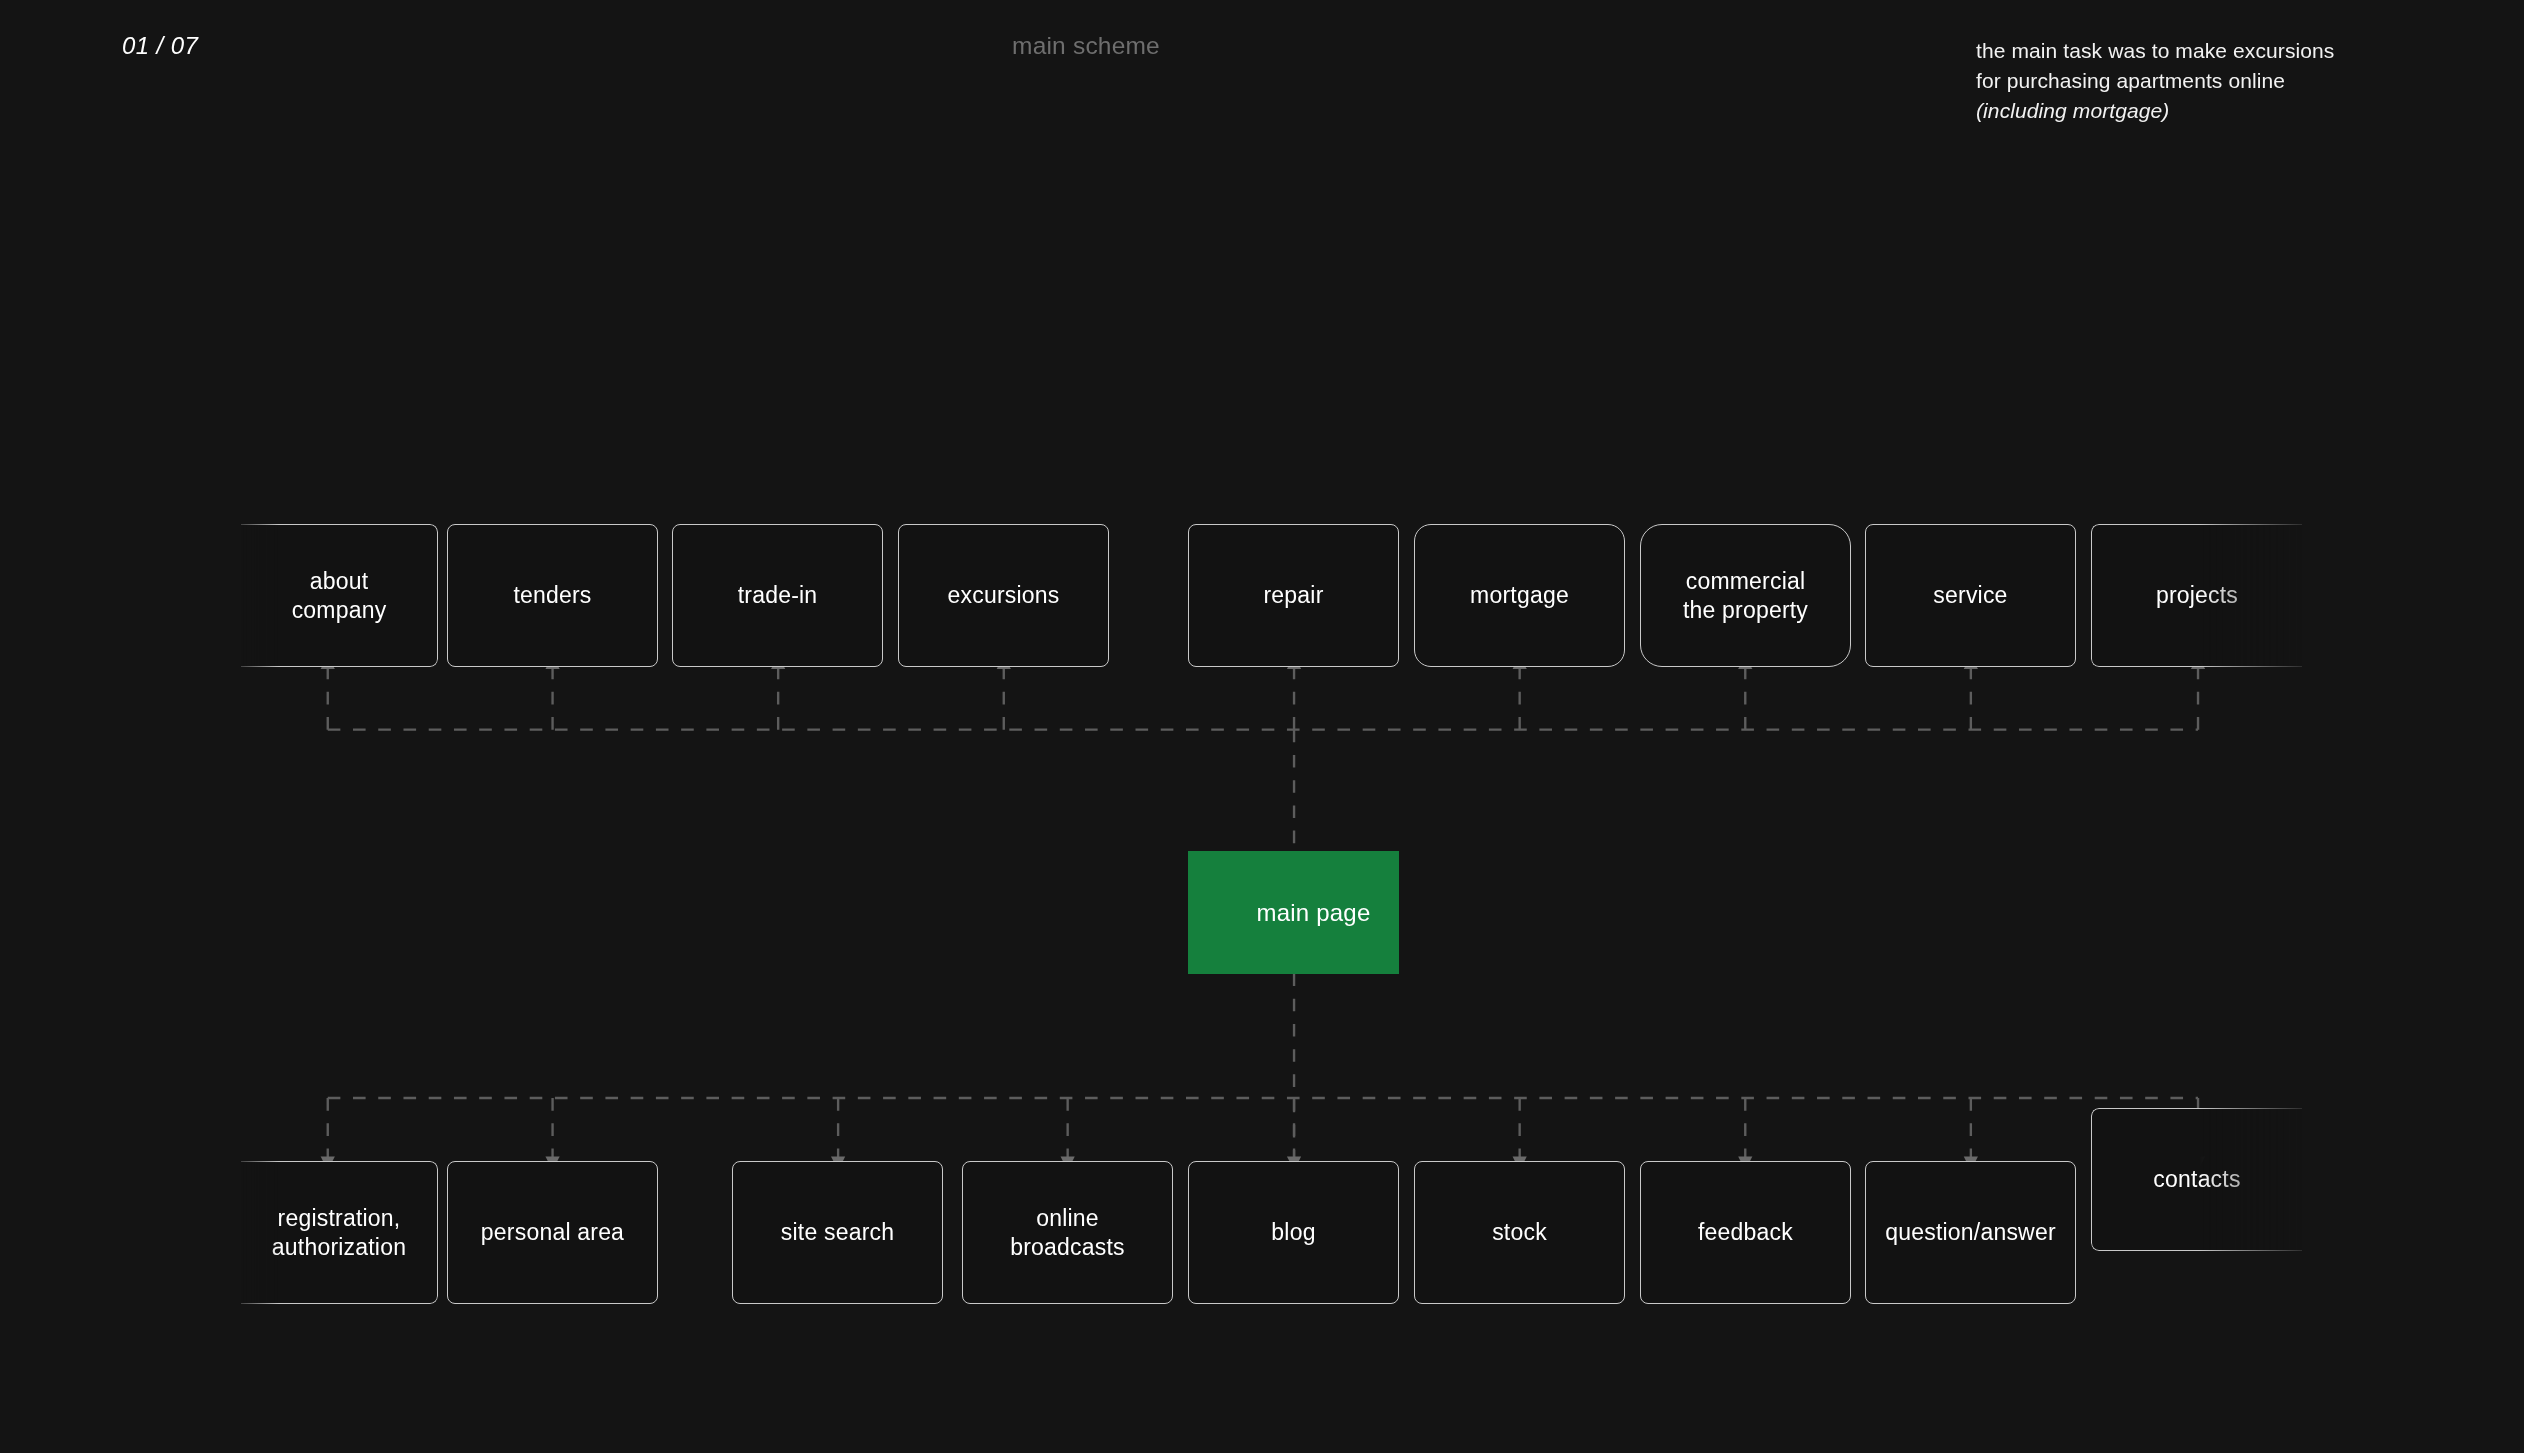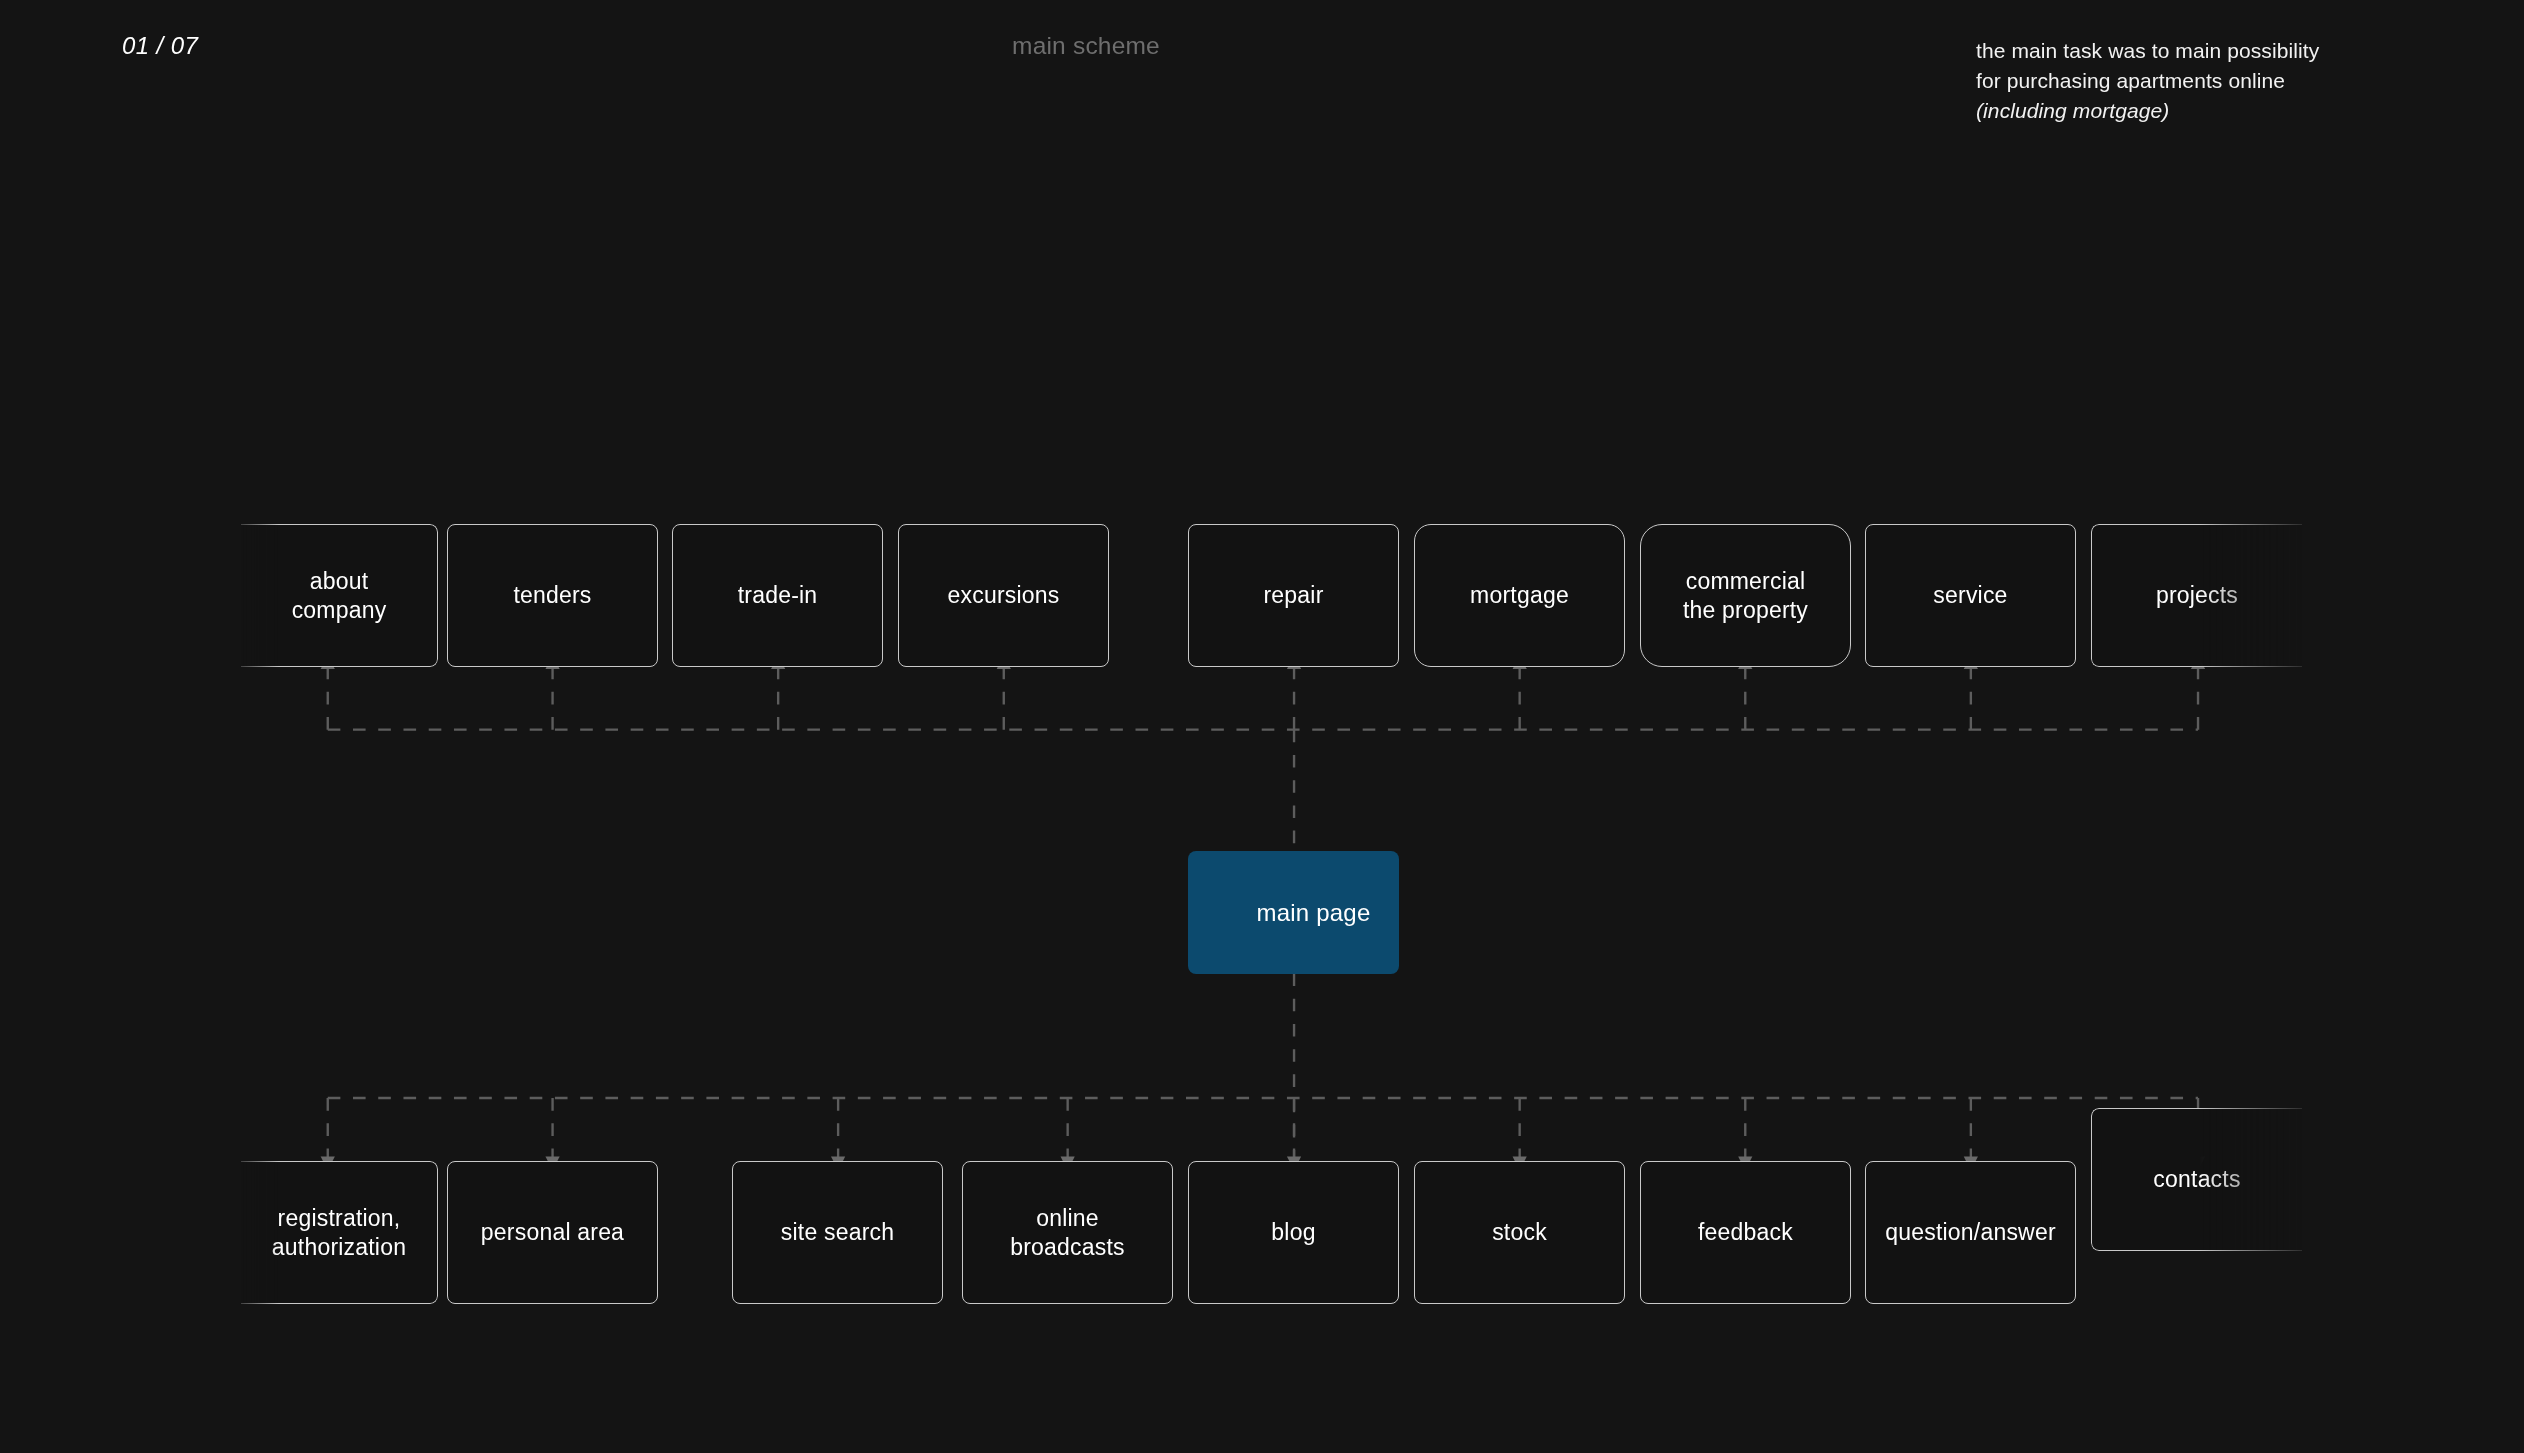--- a/index.html
+++ b/index.html
@@ -102,22 +102,22 @@
     border-right: none;
     border-top-right-radius: 0;
     border-bottom-right-radius: 0;
     -webkit-mask-image: linear-gradient(to left, rgba(0,0,0,0.15) 0px, #000 103px);
             mask-image: linear-gradient(to left, rgba(0,0,0,0.15) 0px, #000 103px);
   }
 
   
   .node.main-node {
     border: none;
-    background: #0c4a6e;
-    border-radius: 8px;
+    background: #15803d;
+    border-radius: 0;
     padding-left: 40px;
   }
   .node.main-node .node-label { font-size: 24px; }
 </style>
 </head>
 <body>
 
 <div class="canvas">
 
   <svg class="svg-layer" viewBox="0 0 3200 1842" width="2525" height="1453">
@@ -241,18 +241,18 @@
   <div class="node edge-right" style="left:2091px; top:1108px; width:211px; height:143px;">
     <span class="node-label">contacts</span>
   </div>
 
 </div>
 
 <div class="header">
   <div class="page-counter">01 / 07</div>
   <div class="scheme-title">main scheme</div>
   <div class="task-note">
-    <span>the main task was to main possibility</span><br>
+    <span>the main task was to make excursions</span><br>
     <span>for purchasing apartments online</span><br>
     <span class="em">(including mortgage)</span>
   </div>
 </div>
 
 
 </body></html>

